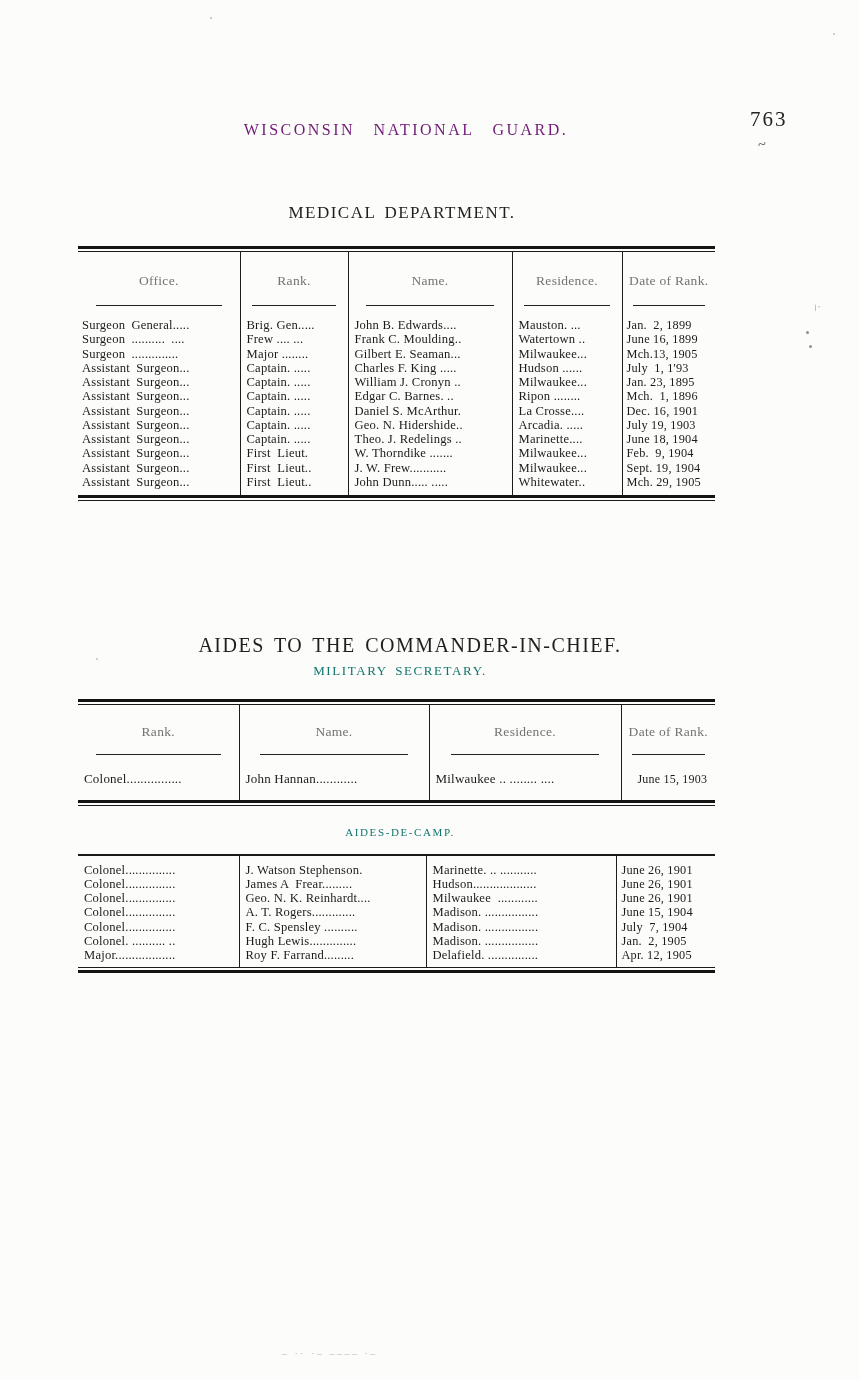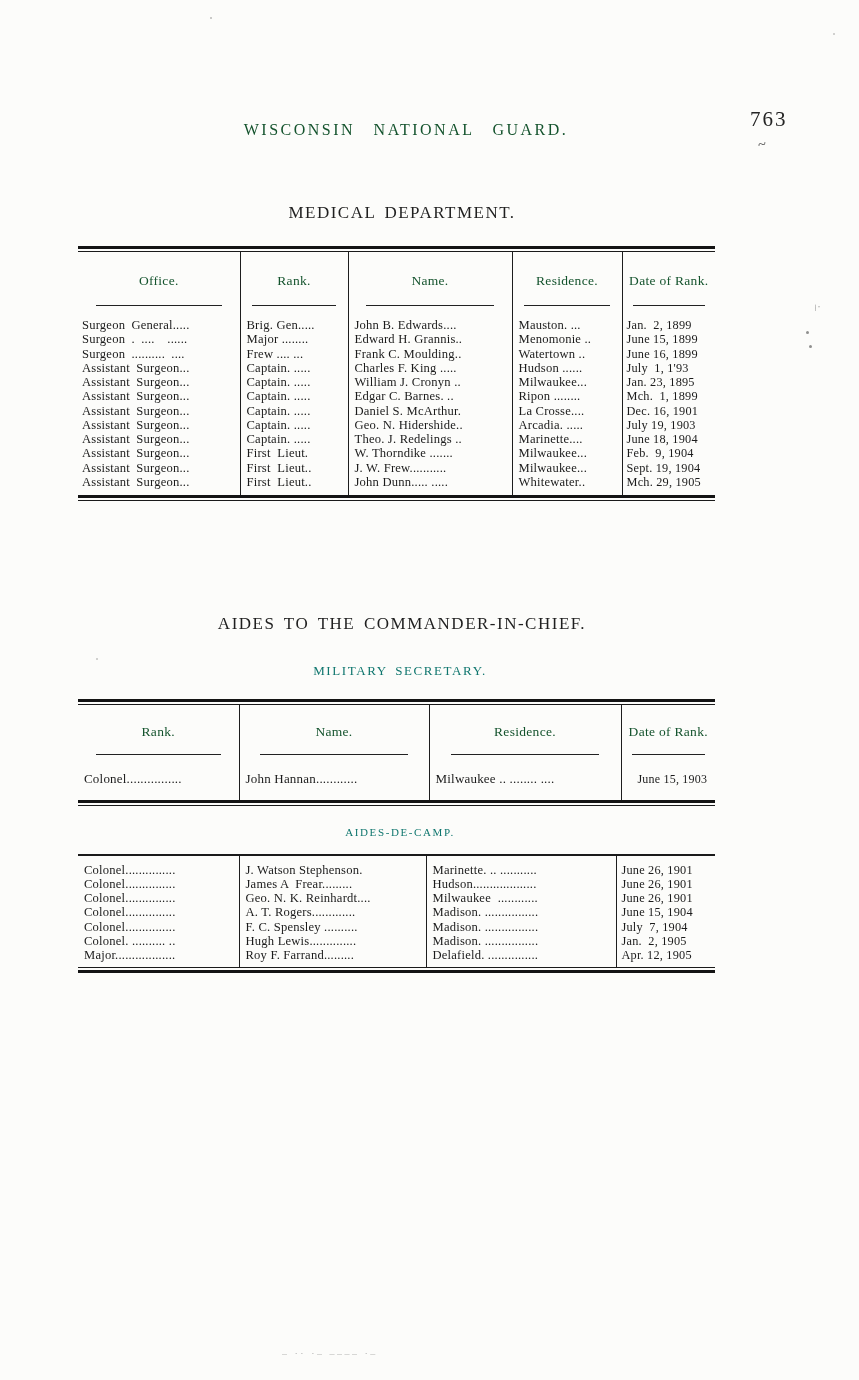--- a/index.html
+++ b/index.html
@@ -5,55 +5,55 @@
   html,body{margin:0;padding:0;background:#e8e8e6;}
   .page{
     position:relative; width:859px; height:1380px; margin:0 auto;
     background:#fcfcfa;
     font-family:"Liberation Serif","DejaVu Serif",serif;
     color:#1c1c1c; overflow:hidden;
   }
   
   .running-head{
     position:absolute; top:121px; left:0; width:812px; text-align:center;
-    font-size:16px; letter-spacing:2.5px; word-spacing:12px; color:#14532d;
+    font-size:16px; letter-spacing:2.5px; word-spacing:12px; color:#701a75;
   }
   .page-num{
     position:absolute; top:107px; left:750px;
     font-size:21px; letter-spacing:2px; color:#242424;
   }
   .sec-title-lg{
     position:absolute; left:0; width:804px; text-align:center;
     font-size:17px; letter-spacing:1.5px; word-spacing:3px; color:#1f1f1f;
   }
   .sec-title-sm{
     position:absolute; left:0; width:800px; text-align:center;
     font-size:13px; letter-spacing:1.6px; word-spacing:3px; color:#0f766e;
   }
   #title-medical{top:203px;}
-  #title-aides{top:614px; font-size:17px;}
+  #title-aides{top:634px; font-size:20px;margin-left:8px;}
   #subtitle-milsec{top:663px;}
   #subtitle-adc{top:826px; font-size:11px;}
 
   
   .tblwrap{position:absolute; left:78px; width:637px;}
   #tbl1wrap{top:246px;}
   #tbl2wrap{top:699px;}
   #tbl3wrap{top:854px;}
   .rule-thick{height:3px; background:#141414;}
   .rule-thin{height:1px; background:#1a1a1a;}
   .rule-gap{height:2px;}
   .rule-med{height:1.5px; background:#1a1a1a;}
 
   table.dtable{border-collapse:collapse; table-layout:fixed; width:637px;}
   .dtable th, .dtable td{padding:0; margin:0;}
   .dtable th + th, .dtable td + td{border-left:1.4px solid #1d1d1d;}
   .dtable th{
     position:relative; font-weight:normal; text-align:center; vertical-align:middle;
-    font-size:13.5px; line-height:1.3; letter-spacing:0.3px; color:#14532d;
+    font-size:13.5px; line-height:1.3; letter-spacing:0.3px; color:#737373;
   }
   .hdr-rule{
     position:absolute; bottom:4px; left:11%; width:78%;
     border-top:1.2px solid #222; display:block;
   }
   .dtable td{
     font-size:12.6px; line-height:14.25px; white-space:pre; overflow:hidden;
     letter-spacing:0.2px; color:#1b1b1b; padding-left:6px;
   }
   
@@ -119,53 +119,53 @@
         </thead>
         <tbody>
           <tr>
             <td>Surgeon General.....</td>
             <td>Brig. Gen.....</td>
             <td>John B. Edwards....</td>
             <td>Mauston. ...</td>
             <td>Jan.  2, 1899</td>
           </tr>
           <tr>
-            <td>Surgeon . ....  ......</td>
-            <td>Major ........</td>
-            <td>Edward H. Grannis..</td>
-            <td>Menomonie ..</td>
-            <td>June 15, 1899</td>
-          </tr>
-          <tr>
             <td>Surgeon .......... ....</td>
             <td>Frew .... ...</td>
             <td>Frank C. Moulding..</td>
             <td>Watertown ..</td>
             <td>June 16, 1899</td>
           </tr>
           <tr>
+            <td>Surgeon ..............</td>
+            <td>Major ........</td>
+            <td>Gilbert E. Seaman...</td>
+            <td>Milwaukee...</td>
+            <td>Mch.13, 1905</td>
+          </tr>
+          <tr>
             <td>Assistant Surgeon...</td>
             <td>Captain. .....</td>
             <td>Charles F. King .....</td>
             <td>Hudson ......</td>
             <td>July  1, 1'93</td>
           </tr>
           <tr>
             <td>Assistant Surgeon...</td>
             <td>Captain. .....</td>
             <td>William J. Cronyn ..</td>
             <td>Milwaukee...</td>
             <td>Jan. 23, 1895</td>
           </tr>
           <tr>
             <td>Assistant Surgeon...</td>
             <td>Captain. .....</td>
             <td>Edgar C. Barnes. ..</td>
             <td>Ripon ........</td>
-            <td>Mch.  1, 1899</td>
+            <td>Mch.  1, 1896</td>
           </tr>
           <tr>
             <td>Assistant Surgeon...</td>
             <td>Captain. .....</td>
             <td>Daniel S. McArthur.</td>
             <td>La Crosse....</td>
             <td>Dec. 16, 1901</td>
           </tr>
           <tr>
             <td>Assistant Surgeon...</td>

